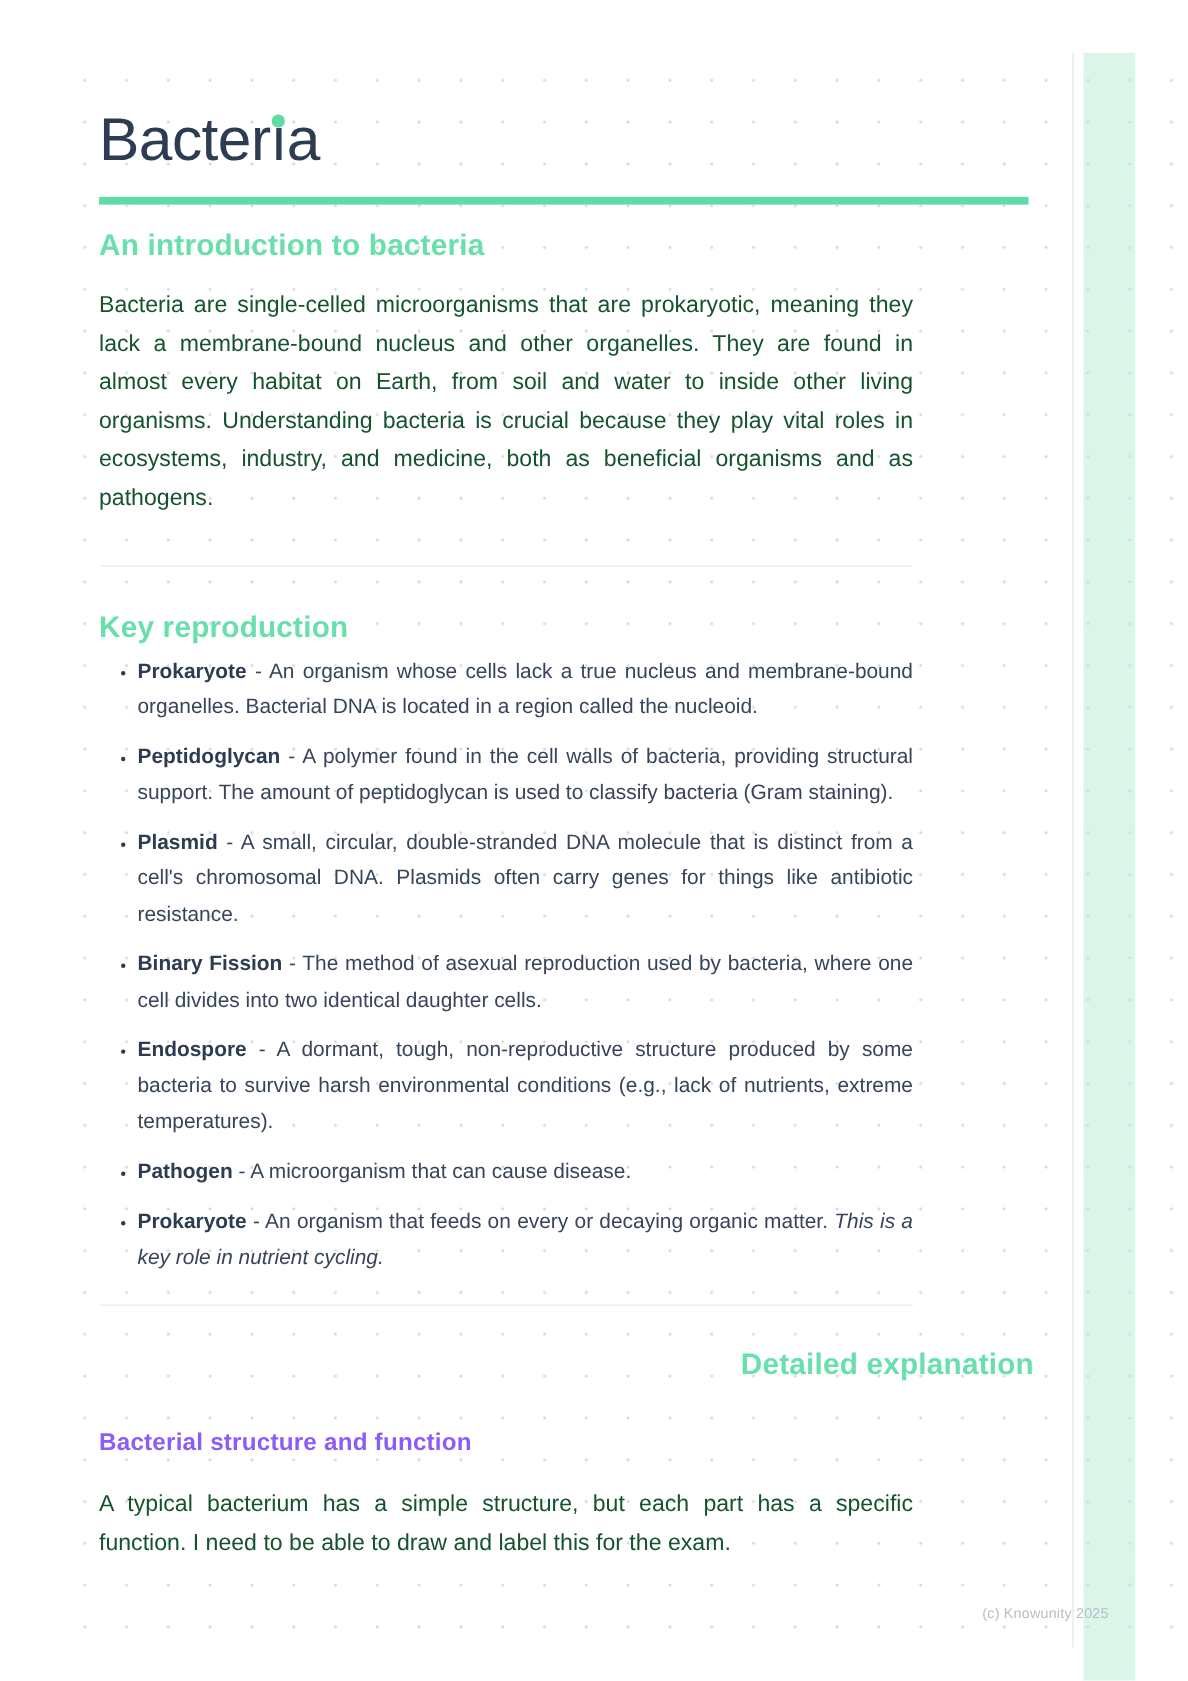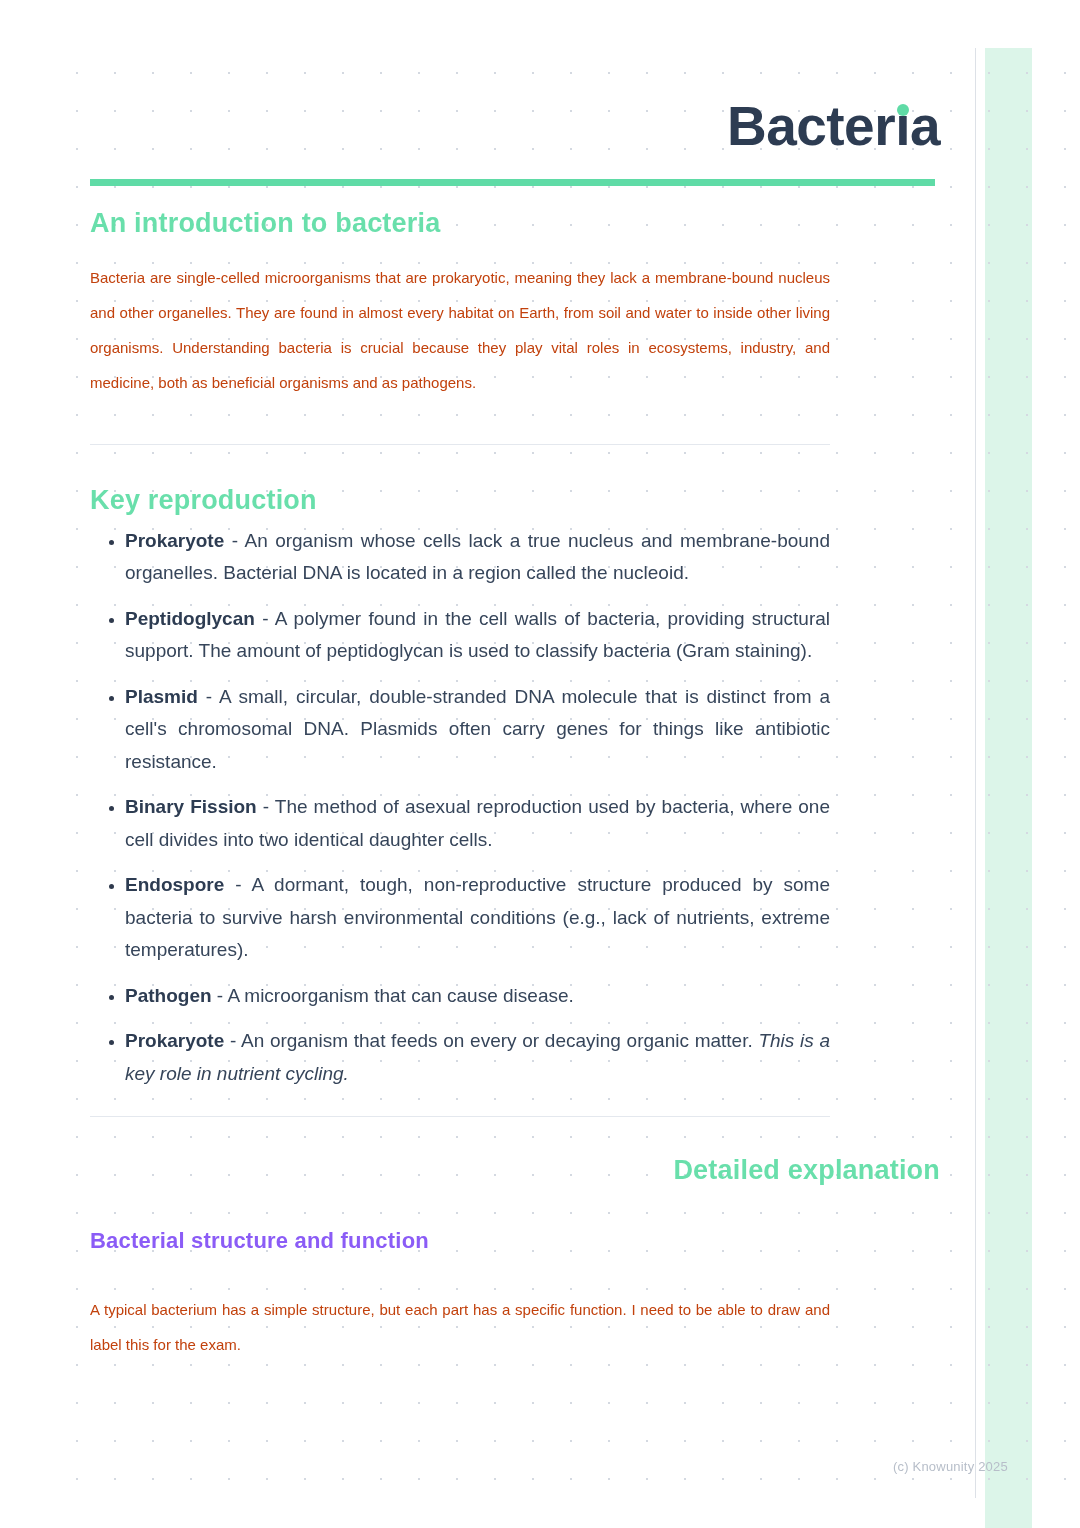--- a/index.html
+++ b/index.html
@@ -48,25 +48,24 @@
     pointer-events: none;
   }
   .content {
     position: relative;
     z-index: 2;
     padding: 96px 0 0 90px;
     width: 940px;
   }
   .doc-title {
     font-size: 55px;
-    font-weight: 700;
+    font-weight: 400;
     color: #2d3c52;
     letter-spacing: -0.5px;
     line-height: 1.1;
-    text-align: right;
   }
   .title-i { position: relative; display: inline-block; }
   .title-i .i-dot {
     position: absolute;
     left: 50%;
     transform: translateX(-50%);
     top: 8px;
     width: 12px;
     height: 12px;
     border-radius: 50%;
@@ -85,24 +84,24 @@
     letter-spacing: 0.2px;
   }
   .sub-heading {
     font-size: 22px;
     font-weight: 700;
     color: #8b5cf6;
     letter-spacing: 0.2px;
   }
   .body-text {
     width: 740px;
-    font-size: 15px;
+    font-size: 21px;
     line-height: 35px;
     text-align: justify;
-    color: #c2410c;
+    color: #14532d;
   }
   .divider {
     width: 740px;
     height: 1px;
     background: #e4e8ee;
     border: none;
   }
   ul.def-list {
     width: 740px;
     margin-top: 9px;
@@ -129,21 +128,21 @@
     letter-spacing: 0.2px;
   }
   
   .mt-intro-heading { margin-top: 22px; }
   .mt-intro-body   { margin-top: 21px; }
   .mt-divider1     { margin-top: 44px; }
   .mt-keydefs      { margin-top: 40px; }
   .mt-divider2     { margin-top: 26px; }
   .mt-detailed     { margin-top: 38px; text-align: right; }
   .mt-subheading   { margin-top: 42px; }
-  .mt-final-body   { margin-top: 38px; }
+  .mt-final-body   { margin-top: 26px; }
 </style>
 </head>
 <body>
 
 <div class="page">
 
   <div class="side-rule"></div>
   <div class="side-band"></div>
   <div class="dot-grid"></div>
 

